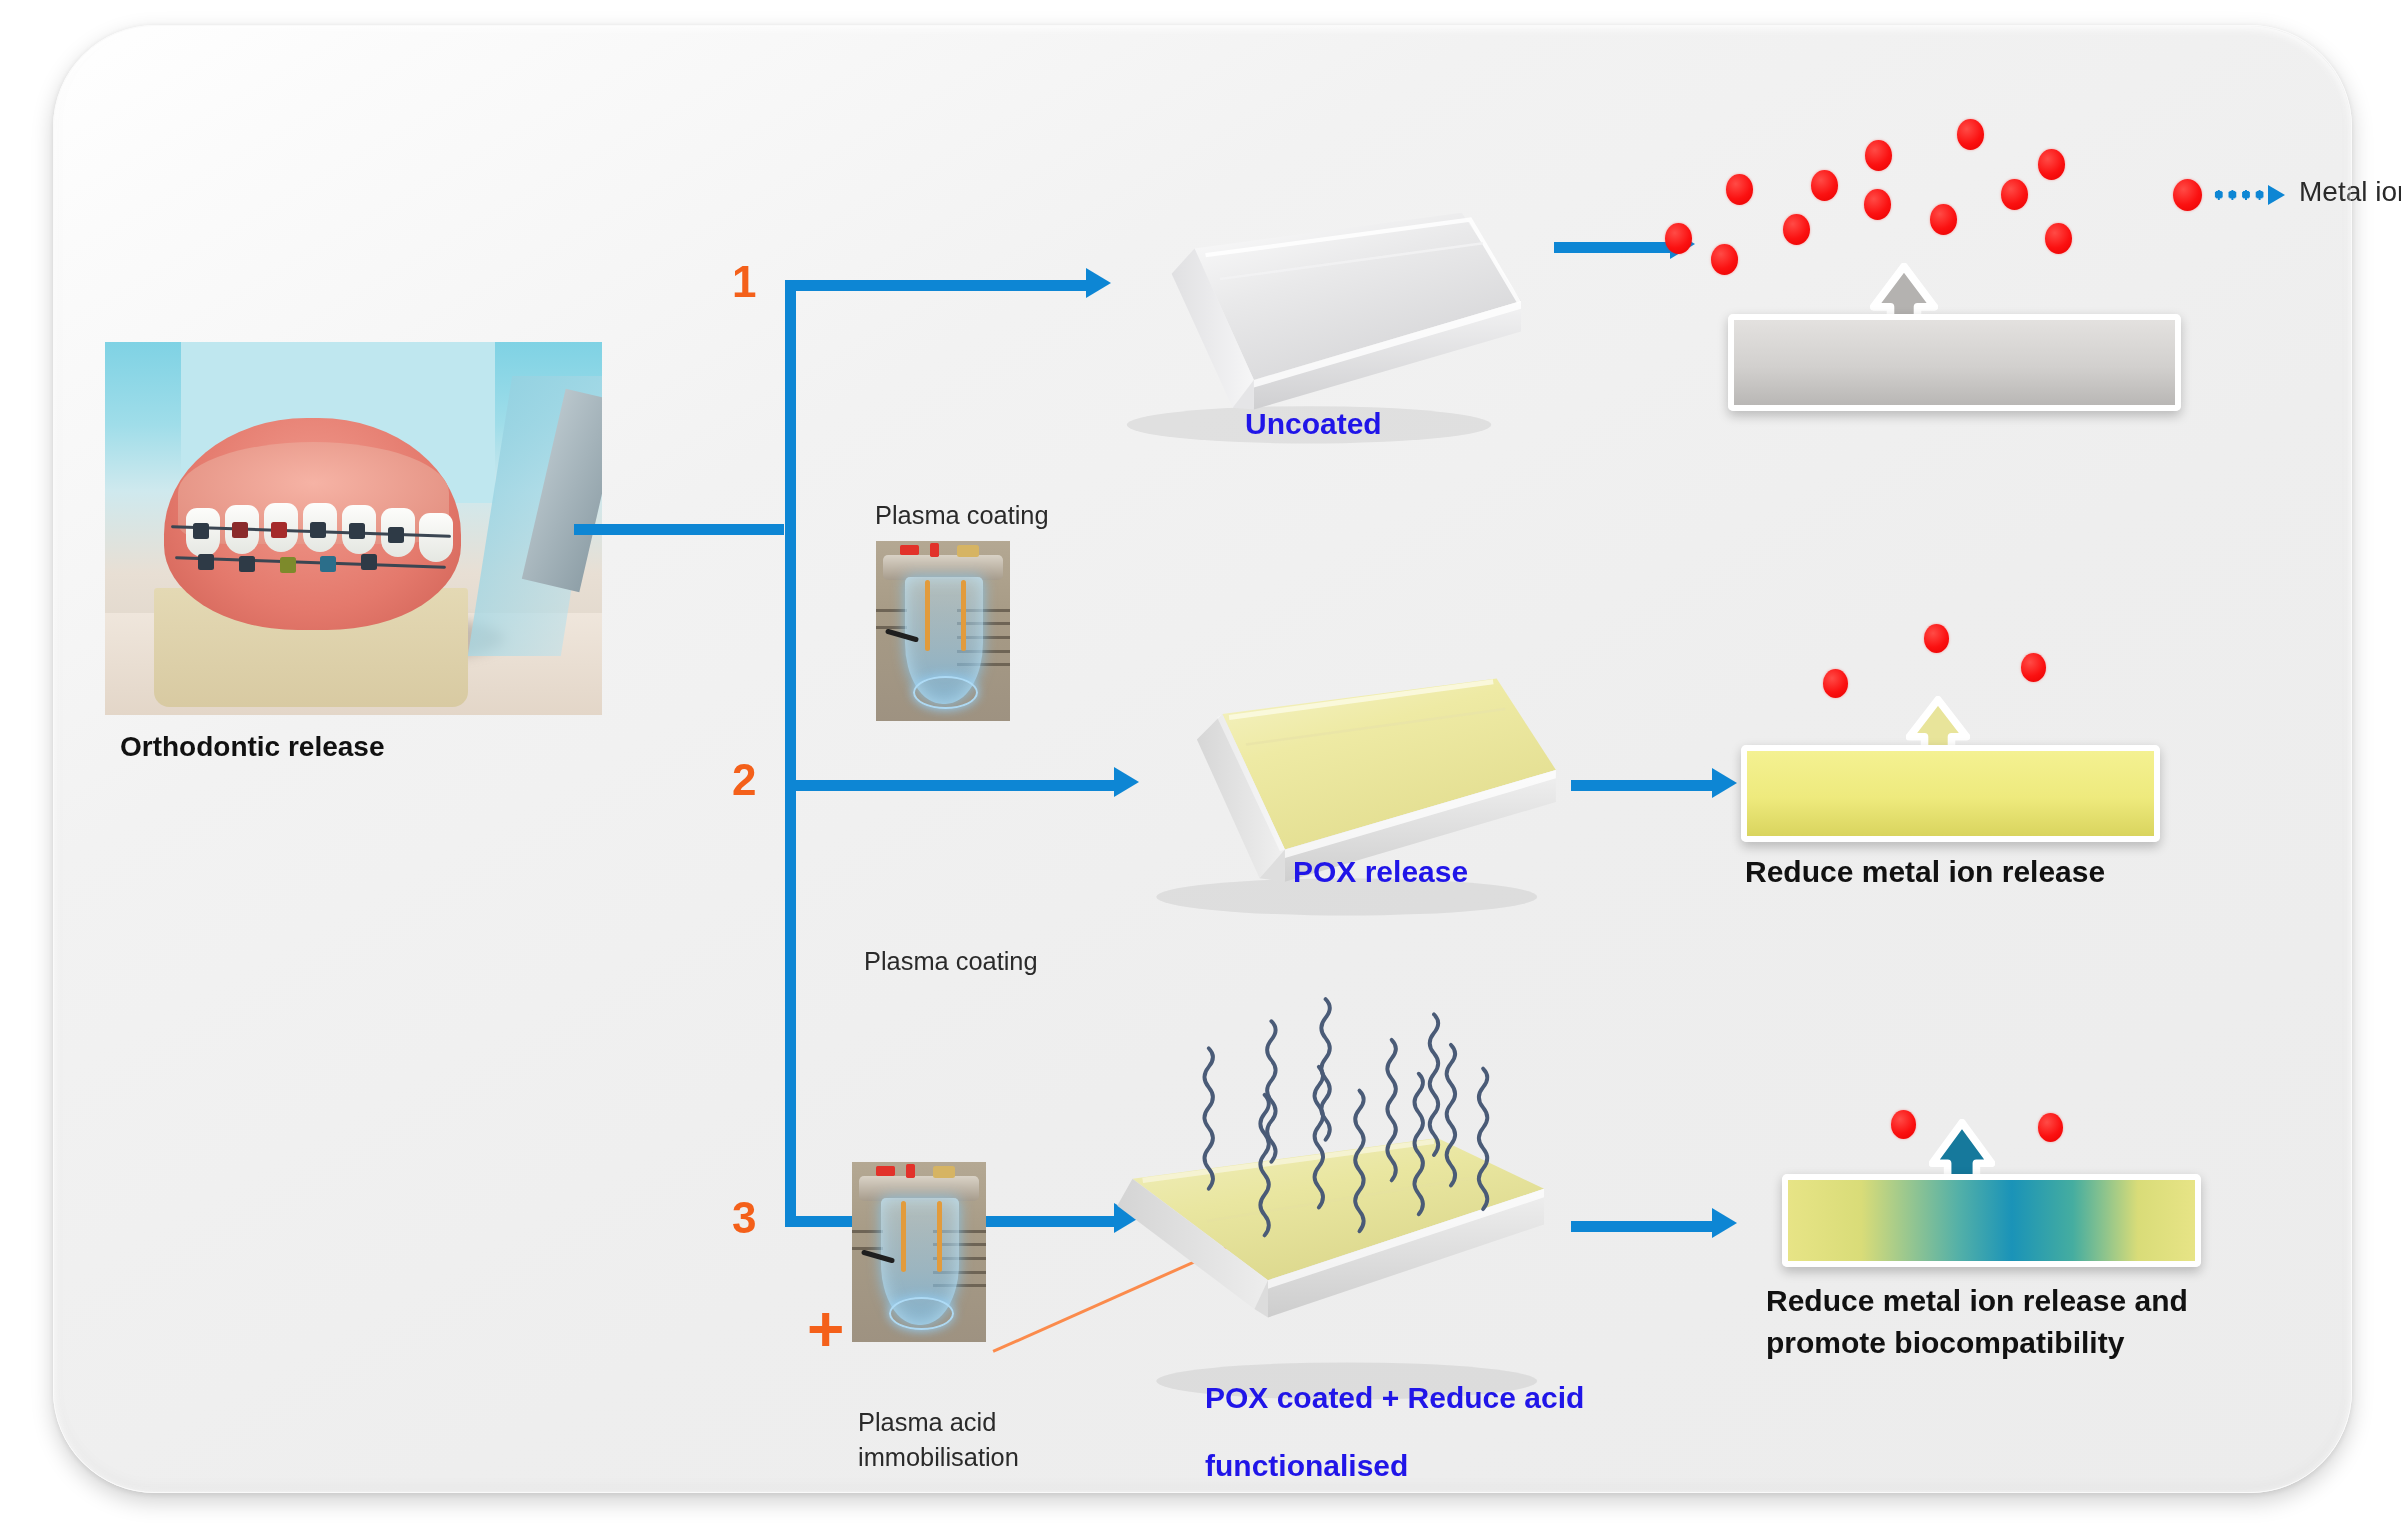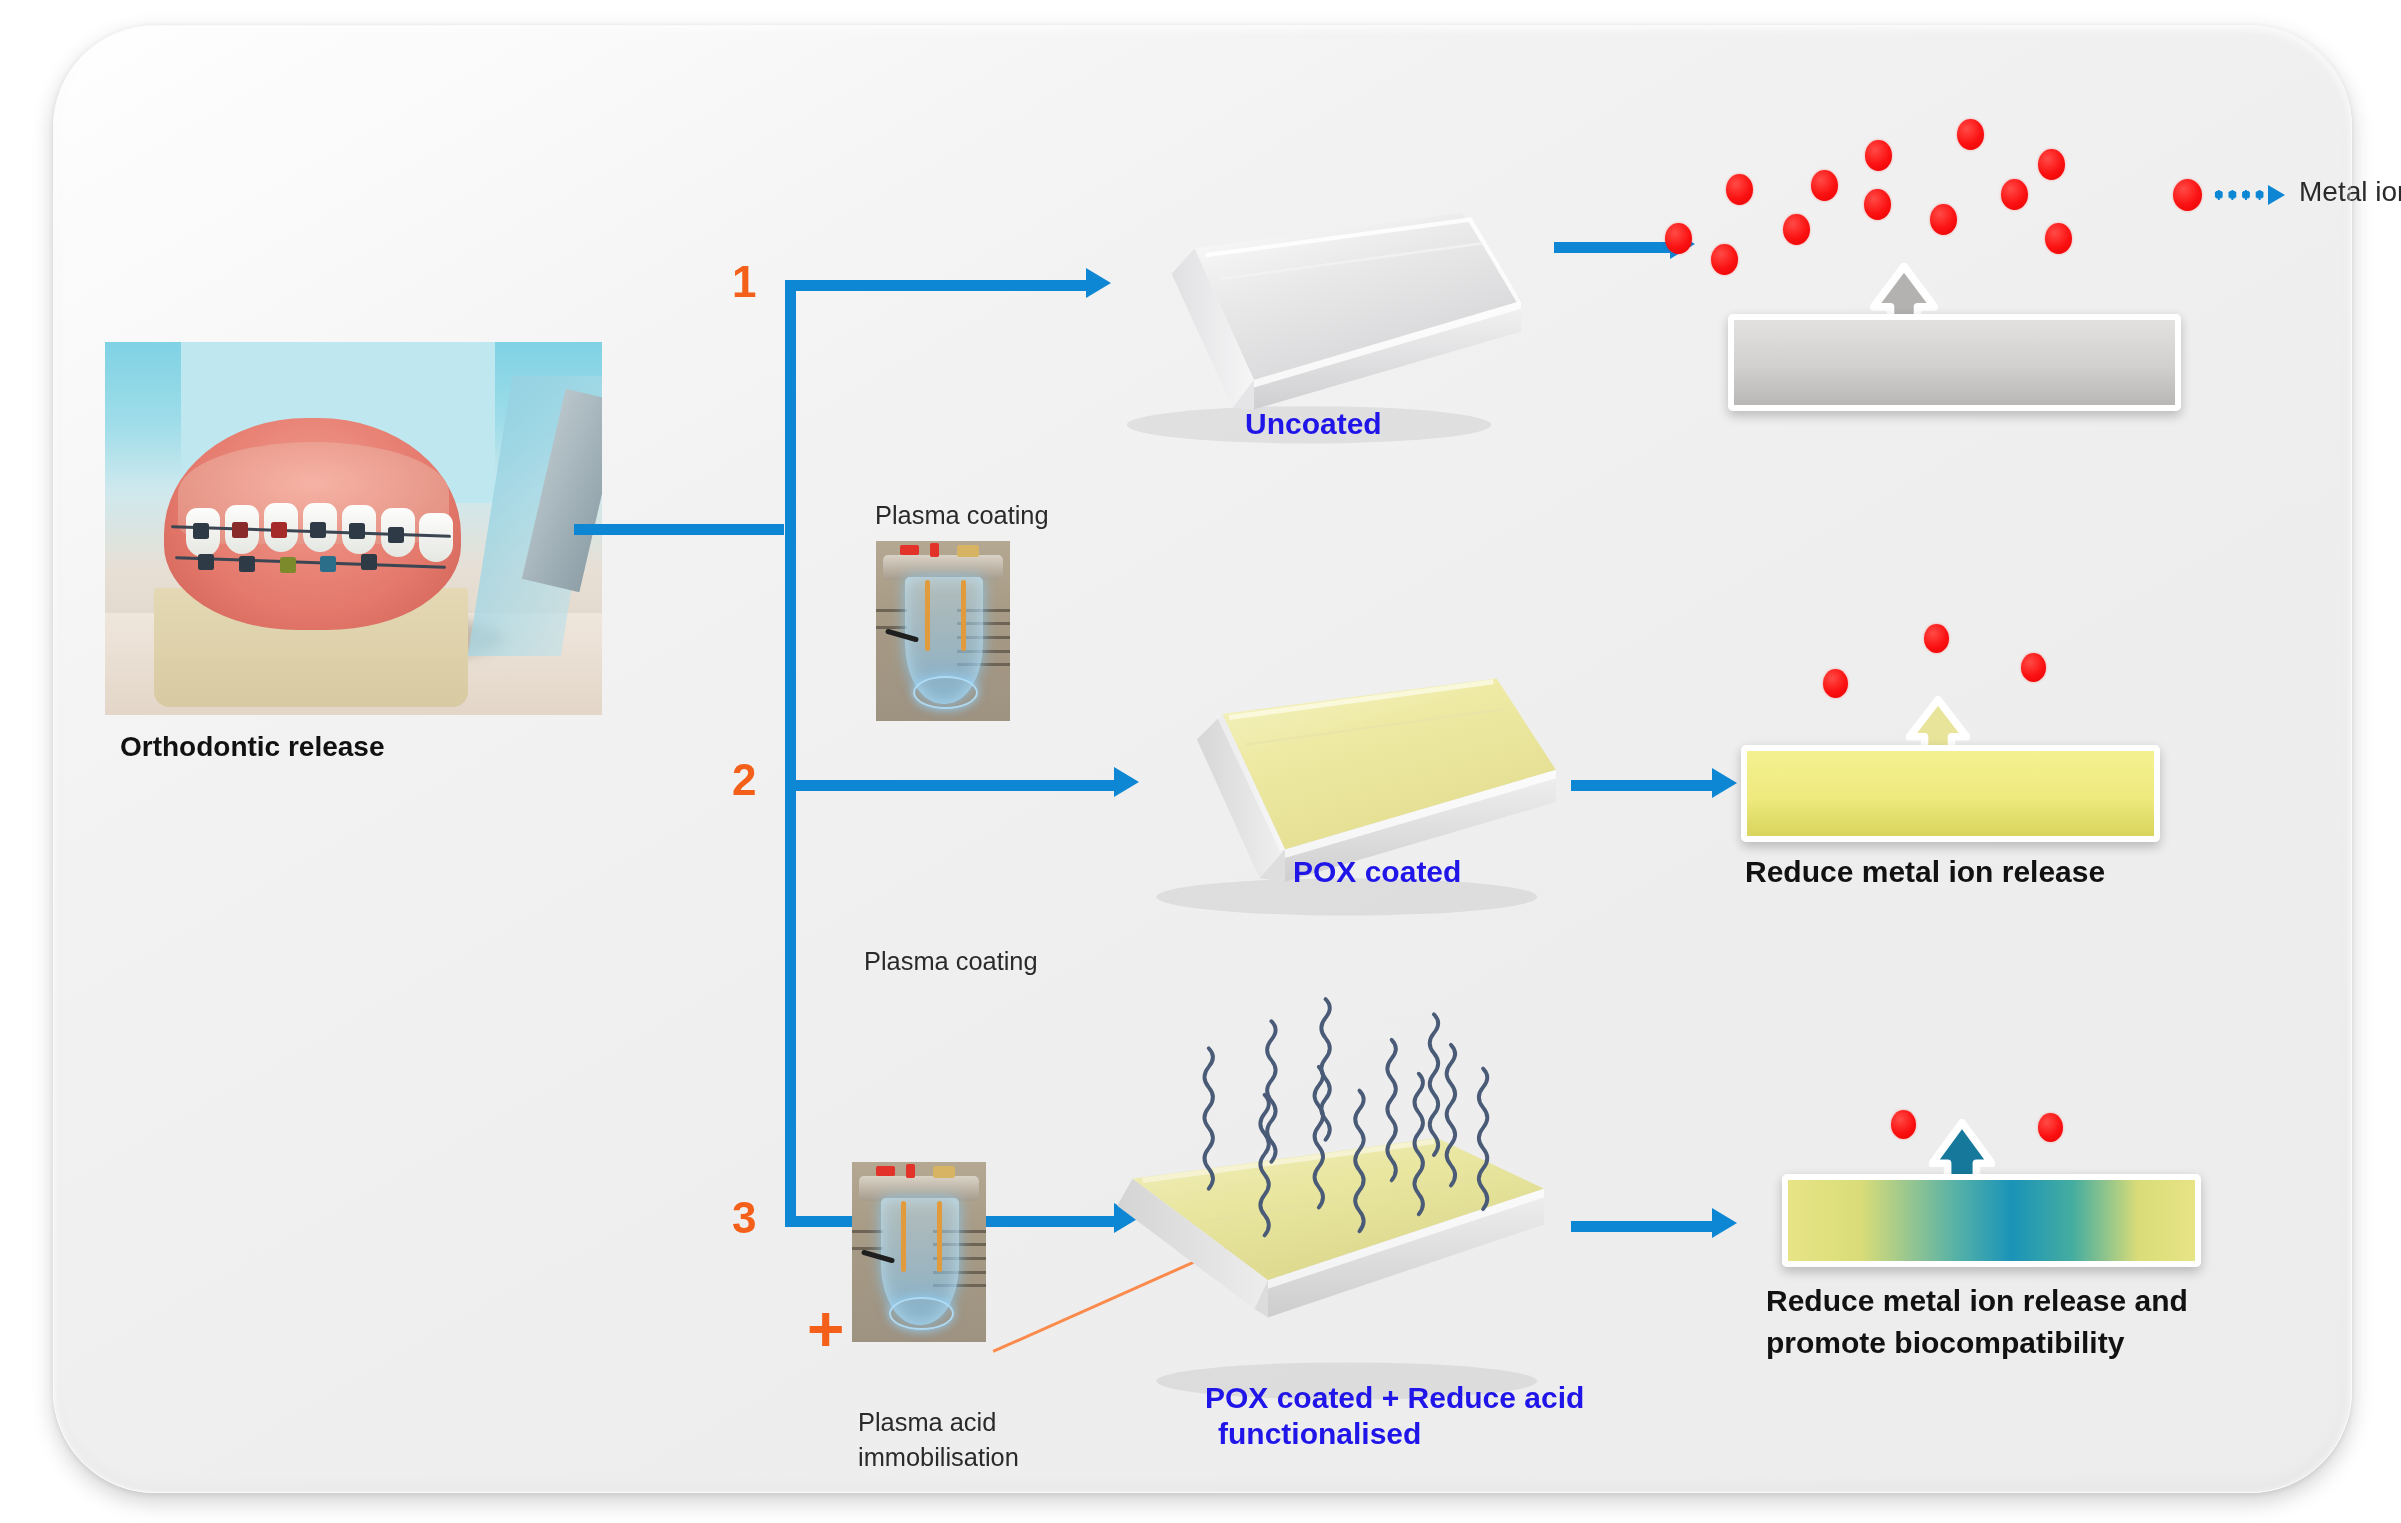--- a/index.html
+++ b/index.html
@@ -257,21 +257,21 @@
       <polygon points="118,52 442,10 512,118 192,212" fill="url(#gTopY)"></polygon>
       <polygon points="118,52 192,212 162,246 88,82" fill="url(#gSideY)"></polygon>
       <polygon points="192,212 512,118 512,156 192,250" fill="url(#gFrontY)"></polygon>
       <polygon points="162,246 192,250 192,212" fill="#dedede"></polygon>
       <polyline points="126,56 438,14" fill="none" stroke="#fbfae0" stroke-width="6" opacity=".9"></polyline>
       <polyline points="146,88 452,46" fill="none" stroke="#e8e4a8" stroke-width="3" opacity=".8"></polyline>
       <polygon points="192,212 512,118 512,128 192,222" fill="#ffffff" opacity=".75"></polygon>
       <polygon points="118,52 192,212 186,214 112,56" fill="#ffffff" opacity=".45"></polygon>
     </svg>
   </div>
-  <div class="bluelbl" style="left:1239px;top:829px;font-size:30px;">POX coated</div>
+  <div class="bluelbl" style="left:1239px;top:829px;font-size:30px;">POX release</div>
 
   <div class="dotH sq" style="left:1517px;top:754px;width:144px;"></div>
   <div class="arrowR" style="left:1658px;top:742px;"></div>
 
   <div>
     <div class="reddot" style="left:1769px;top:643px;width:25.4px;height:29px;"></div>
     <div class="reddot" style="left:1870px;top:598px;width:25.4px;height:29px;"></div>
     <div class="reddot" style="left:1967px;top:627px;width:25.4px;height:29px;"></div>
   </div>
 
@@ -351,21 +351,21 @@
         <path d="M300,260 q10,-12 0,-24 q-10,-12 0,-24 q10,-12 0,-24 q-10,-12 0,-24 q10,-12 0,-24 q-10,-12 0,-24 q10,-12 0,-22"></path>
         <path d="M338,200 q10,-12 0,-24 q-10,-12 0,-24 q10,-12 0,-24 q-10,-12 0,-24 q10,-12 0,-24 q-10,-12 0,-24 q10,-12 0,-22"></path>
         <path d="M370,240 q10,-12 0,-24 q-10,-12 0,-24 q10,-12 0,-24 q-10,-12 0,-24 q10,-12 0,-24 q-10,-12 0,-24 q10,-12 0,-22"></path>
         <path d="M388,170 q10,-12 0,-24 q-10,-12 0,-24 q10,-12 0,-24 q-10,-12 0,-24 q10,-12 0,-24 q-10,-12 0,-24 q10,-12 0,-22"></path>
         <path d="M408,206 q10,-12 0,-24 q-10,-12 0,-24 q10,-12 0,-24 q-10,-12 0,-24 q10,-12 0,-24 q-10,-12 0,-24 q10,-12 0,-22"></path>
         <path d="M446,234 q10,-12 0,-24 q-10,-12 0,-24 q10,-12 0,-24 q-10,-12 0,-24 q10,-12 0,-24 q-10,-12 0,-24 q10,-12 0,-22"></path>
       </g>
     </svg>
   </div>
   <div class="bluelbl" style="left:1151px;top:1355px;font-size:30px;">POX coated + Reduce acid</div>
-  <div class="bluelbl" style="left:1151px;top:1391px;font-size:30px;margin-left:13px;">functionalised</div>
+  <div class="bluelbl" style="left:1151px;top:1423px;font-size:30px;">functionalised</div>
 
   <div class="dotH sq" style="left:1517px;top:1195px;width:144px;"></div>
   <div class="arrowR" style="left:1658px;top:1182px;"></div>
 
   <div>
     <div class="reddot" style="left:1837px;top:1084px;width:25.4px;height:29px;"></div>
     <div class="reddot" style="left:1984px;top:1087px;width:25.4px;height:29px;"></div>
   </div>
 
   <div class="upArrow" style="left:1875px;top:1093px;">

